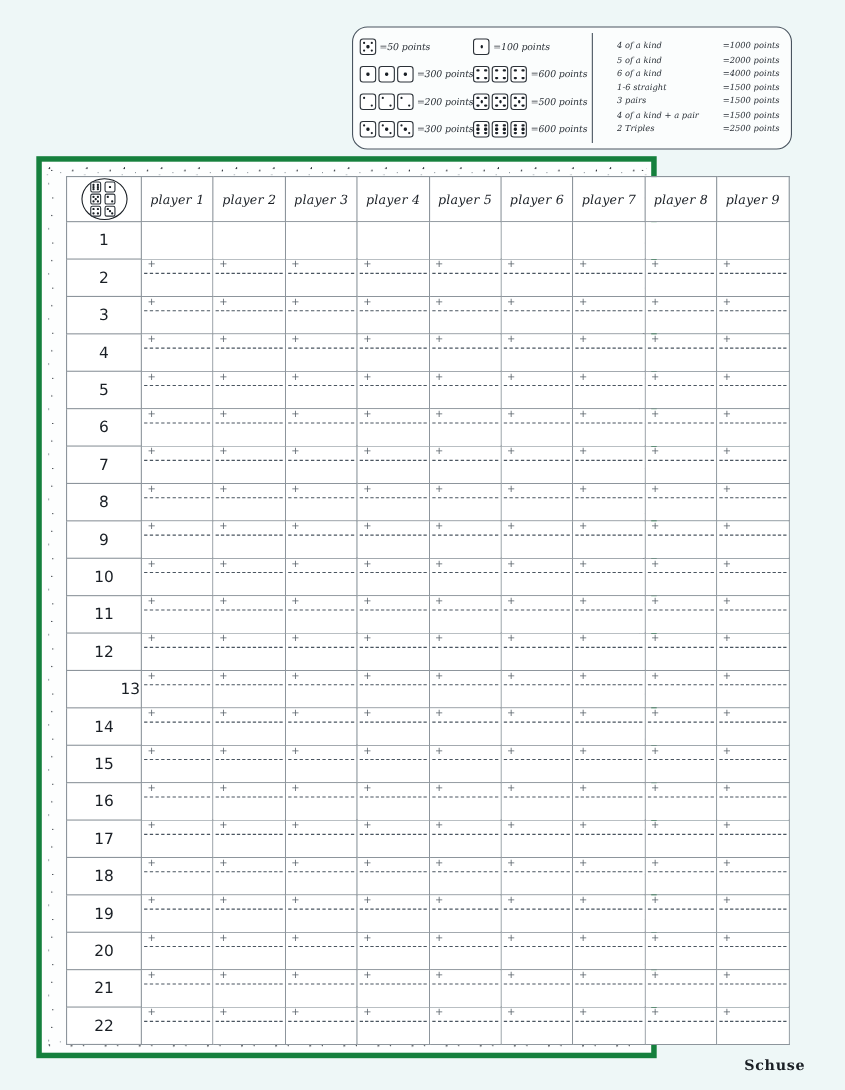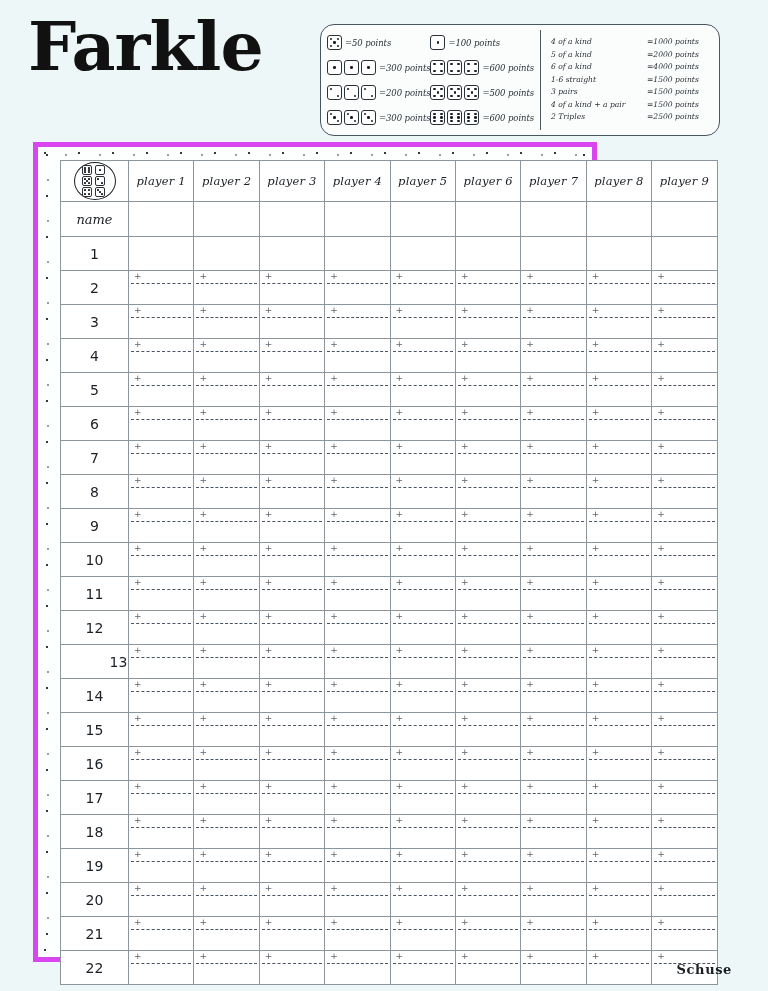--- a/index.html
+++ b/index.html
@@ -68,21 +68,21 @@
   .legend-col {
     display: flex;
     flex-direction: column;
     justify-content: space-around;
   }
   #legend-col-a { width: 108px; }
   #legend-col-b { width: 112px; text-align: center; }
   #legend-col-c {
     width: 168px;
     justify-content: center;
-    padding-left: 10px;
+    padding-left: 22px;
     border-left: 1.2px solid #4a5560;
     margin-left: 4px;
   }
   .legend-row {
     display: flex;
     align-items: center;
     height: 24px;
   }
   .dice-group {
     display: flex;
@@ -143,21 +143,21 @@
   .txt-name { width: 96px; }
   .txt-val  { width: 66px; }
 
   
   #frame-outer {
     position: absolute;
     left: 33px;
     top: 142px;
     width: 564px;
     height: 820px;
-    border: 5px solid #d946ef;
+    border: 5px solid #15803d;
     box-sizing: border-box;
     background: #fdfefe;
   }
   #frame-speckle {
     position: absolute;
     left: 4px; top: 4px;
     right: 4px; bottom: 4px;
     box-sizing: border-box;
     pointer-events: none;
     background-image:
@@ -298,21 +298,20 @@
     letter-spacing: 0.6px;
     color: #1a1f25;
   }
 </style>
 </head>
 <body>
 
 <div id="header">
 
   <div id="title-block">
-    <div id="title-main">Farkle</div>
   </div>
 
   <div id="legend">
     <div class="legend-col" id="legend-col-a">
         <div class="legend-row">
           <span class="dice-group">
             <span class="die">
               <span class="pip p-a"></span>
               <span class="pip p-b"></span>
               <span class="pip p-c"></span>
@@ -560,32 +559,20 @@
           <th class="hdr-player">player 4</th>
           <th class="hdr-player">player 5</th>
           <th class="hdr-player">player 6</th>
           <th class="hdr-player">player 7</th>
           <th class="hdr-player">player 8</th>
           <th class="hdr-player">player 9</th>
         </tr>
     </thead>
     <tbody id="sheet-body">
         <tr>
-          <td class="row-label name-label" style="height: 34px;">name</td>
-          <td class="score-cell"></td>
-          <td class="score-cell"></td>
-          <td class="score-cell"></td>
-          <td class="score-cell"></td>
-          <td class="score-cell"></td>
-          <td class="score-cell"></td>
-          <td class="score-cell"></td>
-          <td class="score-cell"></td>
-          <td class="score-cell"></td>
-        </tr>
-        <tr>
           <td class="row-label " style="height: 33px;">1</td>
           <td class="score-cell"></td>
           <td class="score-cell"></td>
           <td class="score-cell"></td>
           <td class="score-cell"></td>
           <td class="score-cell"></td>
           <td class="score-cell"></td>
           <td class="score-cell"></td>
           <td class="score-cell"></td>
           <td class="score-cell"></td>

